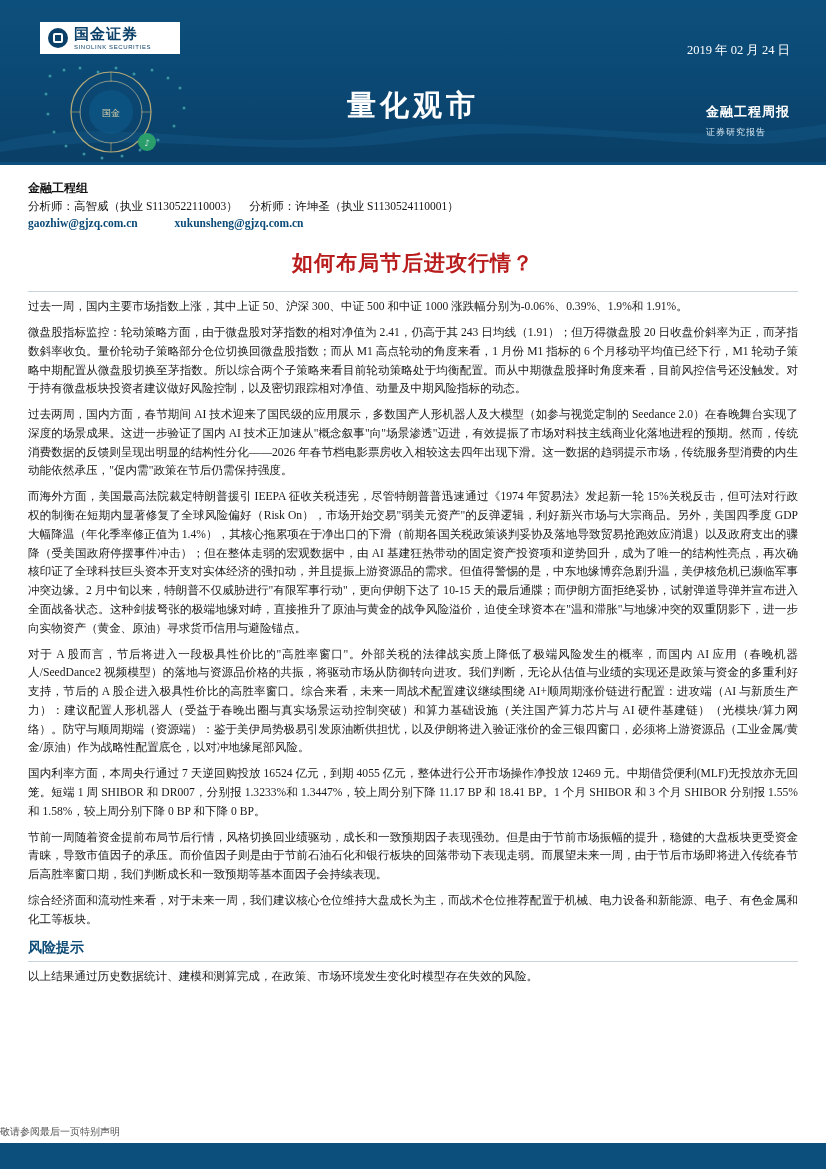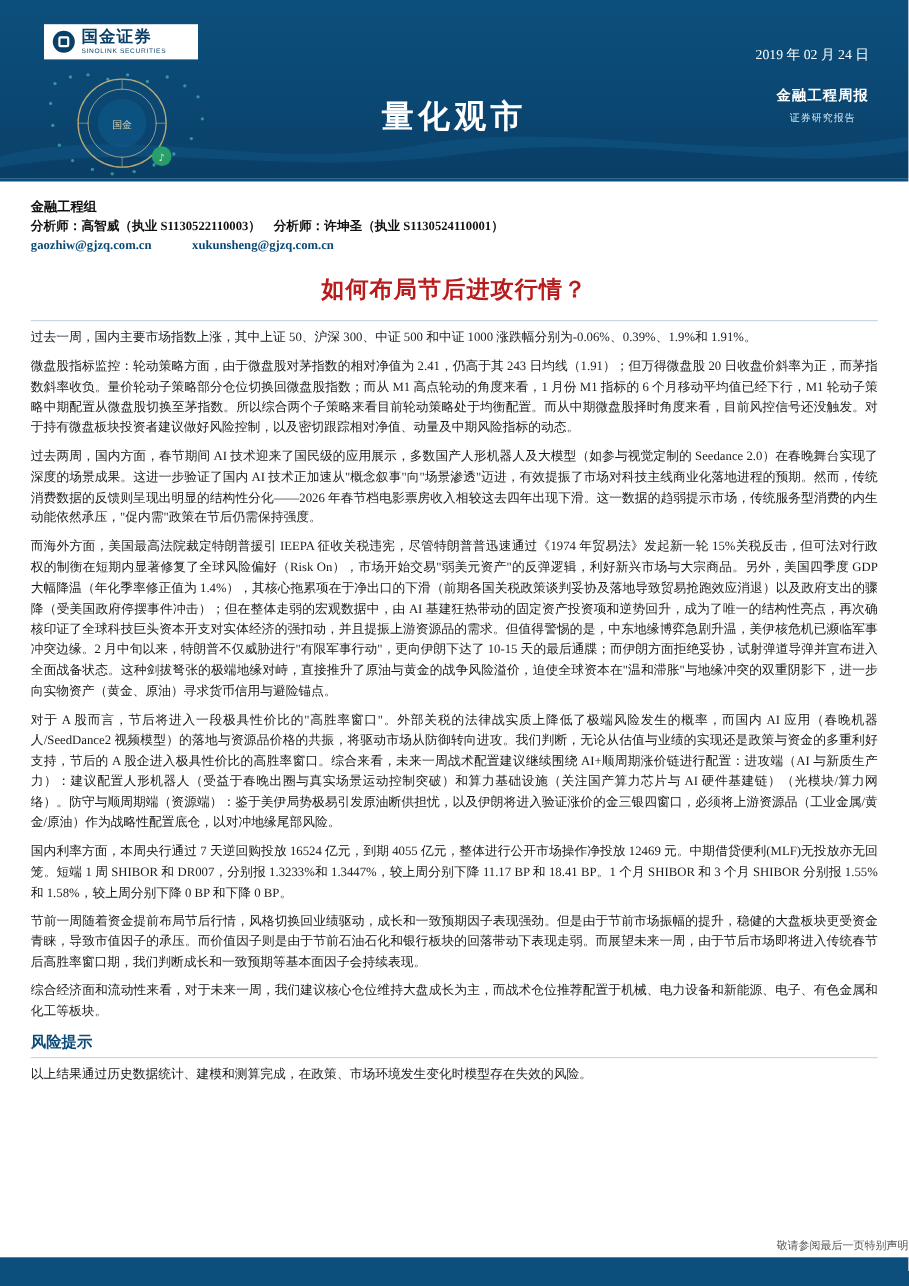--- a/index.html
+++ b/index.html
@@ -94,22 +94,22 @@
     text-align: center;
     color: #ffffff;
     font-size: 29px;
     font-weight: bold;
     letter-spacing: 4px;
     font-family: "Liberation Serif", serif;
   }
   .banner-sub {
     position: absolute;
     right: 36px;
-    bottom: 48px;
-    text-align: center;
+    bottom: 23px;
+    text-align: left;
     color: #ffffff;
   }
   .banner-sub .s1 {
     font-size: 13px;
     font-weight: bold;
     letter-spacing: 1px;
   }
   .banner-sub .s2 {
     font-size: 9px;
     margin-top: 5px;
@@ -152,21 +152,21 @@
     margin-top: 14px;
     font-size: 11.5px;
     line-height: 1.55;
     color: #111;
   }
   .analyst .grp {
     font-weight: bold;
     font-size: 12px;
   }
   .analyst .row {
-    font-weight: bold;
+    font-weight: normal;
   }
   .analyst .mail {
     color: #0b4a76;
     font-weight: bold;
   }
   .mail-row span { margin-right: 34px; }
   .doc-title {
     text-align: center;
     font-size: 21px;
     font-weight: bold;
@@ -197,21 +197,21 @@
     position: absolute;
     left: 0; right: 0;
     bottom: 0;
     height: 26px;
     background: #0d4f7c;
   }
   .footer-note {
     position: absolute;
     left: 0; right: 0;
     bottom: 30px;
-    text-align: right;
+    text-align: left;
     font-size: 10px;
     color: #555;
   }
 </style>
 </head>
 <body>
 
 <div class="page">
 
   <div class="banner">

